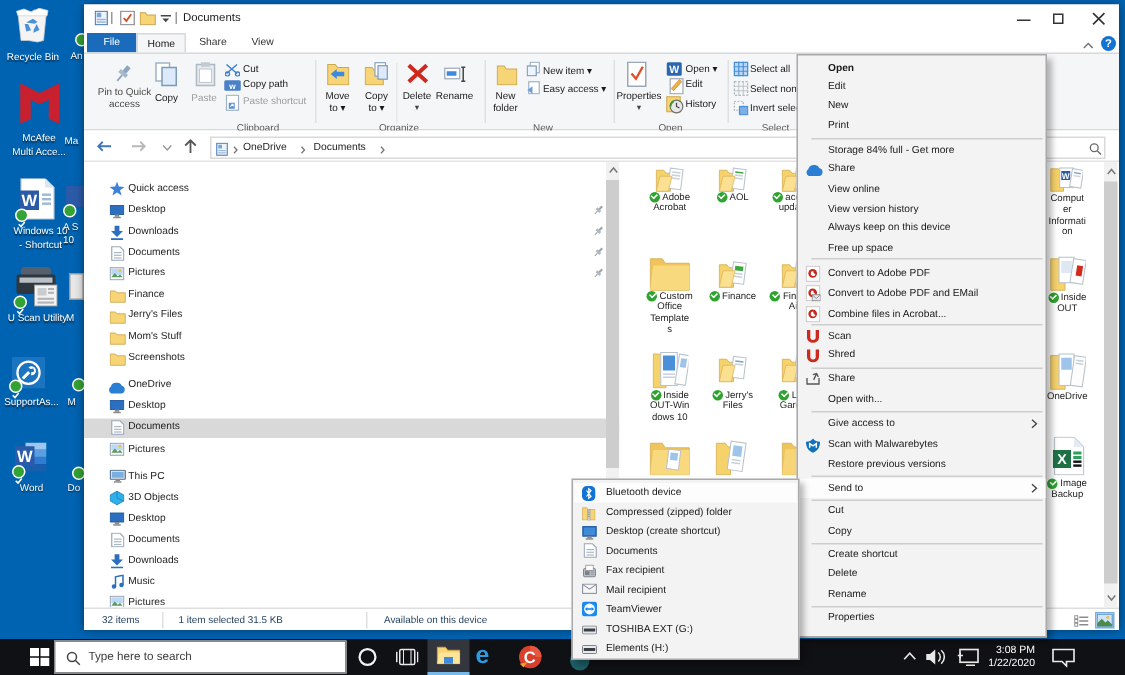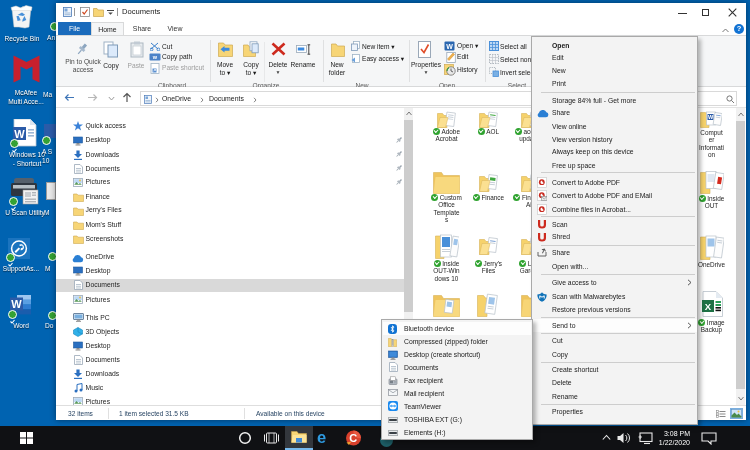--- a/index.html
+++ b/index.html
@@ -879,20 +879,27 @@
     </svg>
 </div>
 
 <div class="abs" id="taskbar" style="left:0; top:426px; width:750px; height:24px; background:#101114; z-index:30;">
   <svg class="abs" style="left:20px; top:6px;" width="13" height="12" viewBox="0 0 13 12">
       <rect x="0" y="0" width="6" height="5.5" fill="#fff"></rect>
       <rect x="7" y="0" width="6" height="5.5" fill="#fff"></rect>
       <rect x="0" y="6.5" width="6" height="5.5" fill="#fff"></rect>
       <rect x="7" y="6.5" width="6" height="5.5" fill="#fff"></rect>
     </svg>
+  <div class="abs" style="left:36px; top:1px; width:195px; height:22px; background:#fff; border:1px solid #8a8a8a;">
+    <svg class="abs" style="left:7px; top:6px;" width="10" height="10" viewBox="0 0 10 10">
+        <circle cx="4" cy="4" r="3" fill="none" stroke="#444" stroke-width="1"></circle>
+        <path d="M6.3,6.3 L9.2,9.2" stroke="#444" stroke-width="1"></path>
+      </svg>
+    <div class="abs" style="left:22px; top:5px; font-size:7.8px; color:#3c3c3c;">Type here to search</div>
+  </div>
   <svg class="abs" style="left:238px; top:5px;" width="14" height="14" viewBox="0 0 14 14">
       <circle cx="7" cy="7" r="5.3" fill="none" stroke="#f2f2f2" stroke-width="1.5"></circle>
     </svg>
   <svg class="abs" style="left:264px; top:6px;" width="15" height="12" viewBox="0 0 15 12">
       <rect x="2.5" y="1" width="10" height="10" rx="1" fill="none" stroke="#e8e8e8" stroke-width="1"></rect>
       <path d="M0.5,2.5 L0.5,9.5 M14.5,2.5 L14.5,9.5" stroke="#e8e8e8" stroke-width="1"></path>
       <path d="M5,1 L5,11 M10,1 L10,11" stroke="#e8e8e8" stroke-width="0.7"></path>
     </svg>
   <div class="abs" style="left:285px; top:0; width:28px; height:24px; background:#33373d; border-bottom:2px solid #76b9ed;">
     <svg class="abs" style="left:6px; top:4px;" width="16" height="13" viewBox="0 0 16 13">

